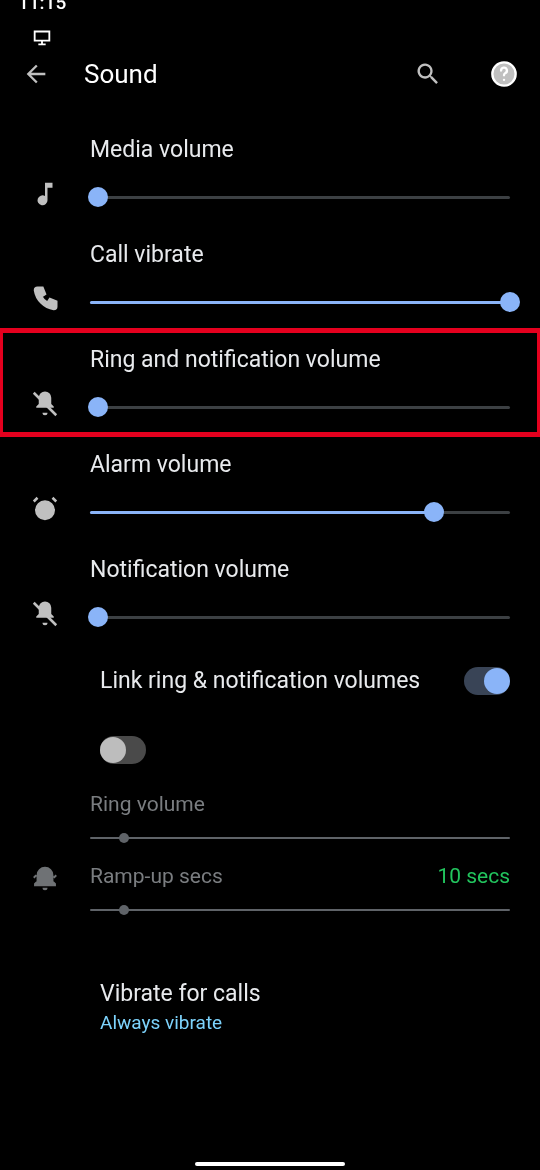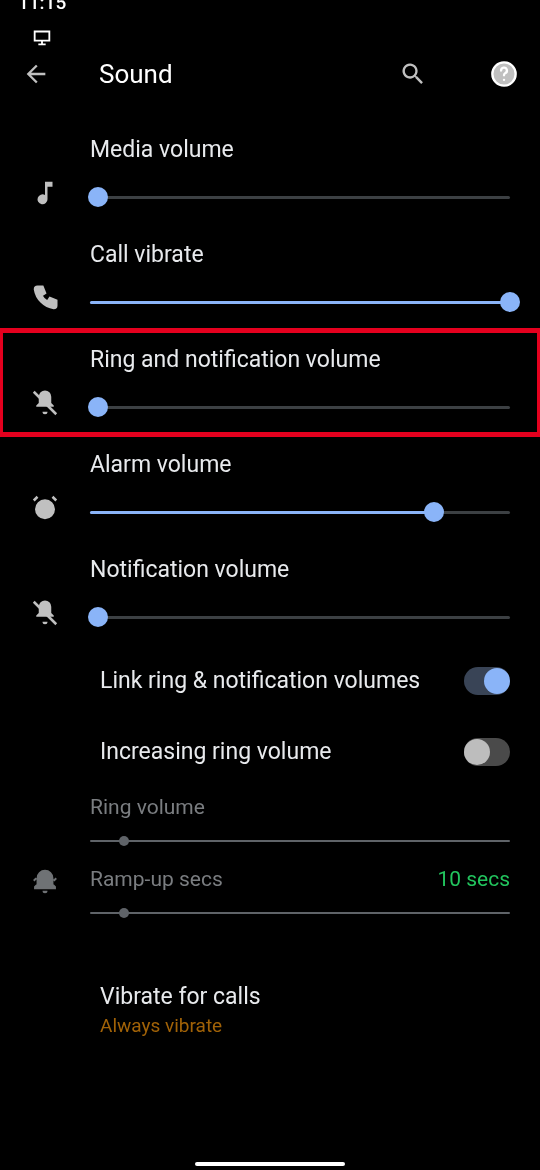--- a/index.html
+++ b/index.html
@@ -23,37 +23,37 @@
     }
     .status-left { display: flex; align-items: center; gap: 12px; flex-direction: column; }
     .status-right { display: flex; align-items: center; gap: 8px; font-size: 18px; }
     .status-right svg { width: 20px; height: 20px; }
 
     .app-bar {
       height: 72px;
       display: flex;
       align-items: center;
       padding: 0 20px;
-      gap: 47px;
+      gap: 32px;
     }
     .app-bar .title {
       flex: 1;
       font-size: 26px;
       font-weight: 400;
     }
     .app-bar .icon-btn {
       width: 32px; height: 32px;
       display: flex; align-items: center; justify-content: center;
     }
 
     .content { padding-top: 10px; }
 
     .slider-row {
       display: flex;
-      align-items: flex-start;
+      align-items: flex-end;
       padding: 16px 30px 16px 0;
       min-height: 100px;
       position: relative;
     }
     .slider-row.highlighted {
       outline: 5px solid #e4001e;
       outline-offset: -3px;
     }
     .row-icon {
       width: 90px;
@@ -135,21 +135,21 @@
     .sub-body { flex:1; }
     .sub-item { margin-bottom: 14px; }
     .sub-label-row { display:flex; justify-content:space-between; margin-bottom:10px;}
     .sub-label { font-size: 21px; color: #7a7d80; }
     .sub-value { font-size: 21px; color: #22c55e; }
 
     .pref-row {
       padding: 20px 30px 20px 100px;
     }
     .pref-title { font-size: 23px; color: #e8eaed; margin-bottom: 4px; }
-    .pref-sub { font-size: 19px; color: #a16207; }
+    .pref-sub { font-size: 19px; color: #7dd3fc; }
 
     .nav-indicator {
       position: absolute;
       bottom: 4px;
       left: 50%;
       transform: translateX(-50%);
       width: 150px;
       height: 4px;
       background: #fff;
       border-radius: 2px;
@@ -281,21 +281,20 @@
   </div>
 
   <div class="toggle-row">
     <div class="toggle-label">Link ring &amp; notification volumes</div>
     <div class="toggle on">
         <div class="toggle-knob"></div>
       </div>
   </div>
 
   <div class="toggle-row">
-    <div class="toggle-label">Increasing ring volume</div>
     <div class="toggle off">
         <div class="toggle-knob"></div>
       </div>
   </div>
 
   <div class="sub-sliders">
     <div class="row-icon">
       <svg viewBox="0 0 24 24" fill="#6f7275">
           <path d="M12 3a6 6 0 0 1 6 6v5l2 2v1H4v-1l2-2V9a6 6 0 0 1 6-6zm-9 8 2-2m16 0-2 2" stroke="#6f7275" stroke-width="1.5" fill="none"></path>
           <path d="M12 3a6 6 0 0 1 6 6v5l2 2v1H4v-1l2-2V9a6 6 0 0 1 6-6z" fill="#6f7275"></path>

